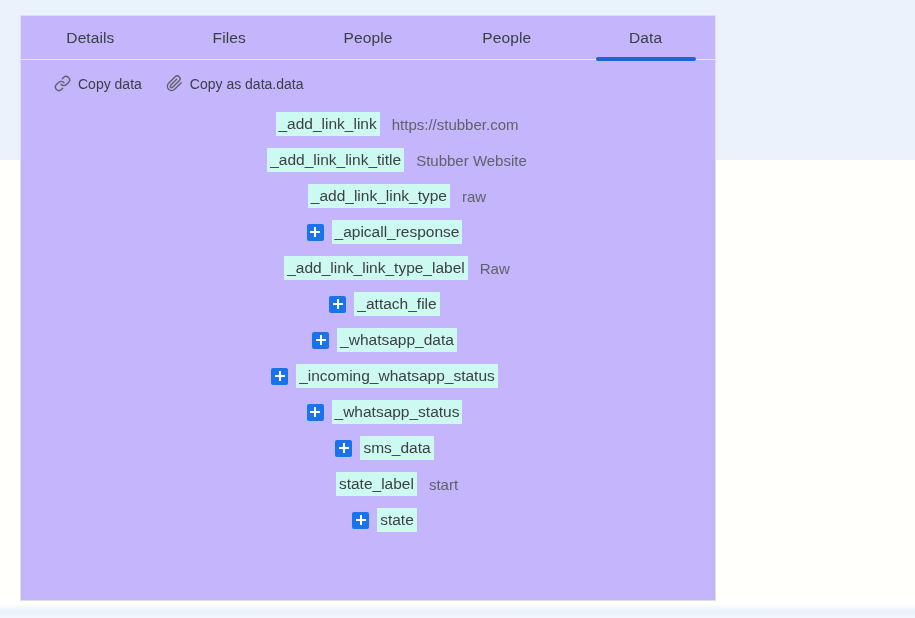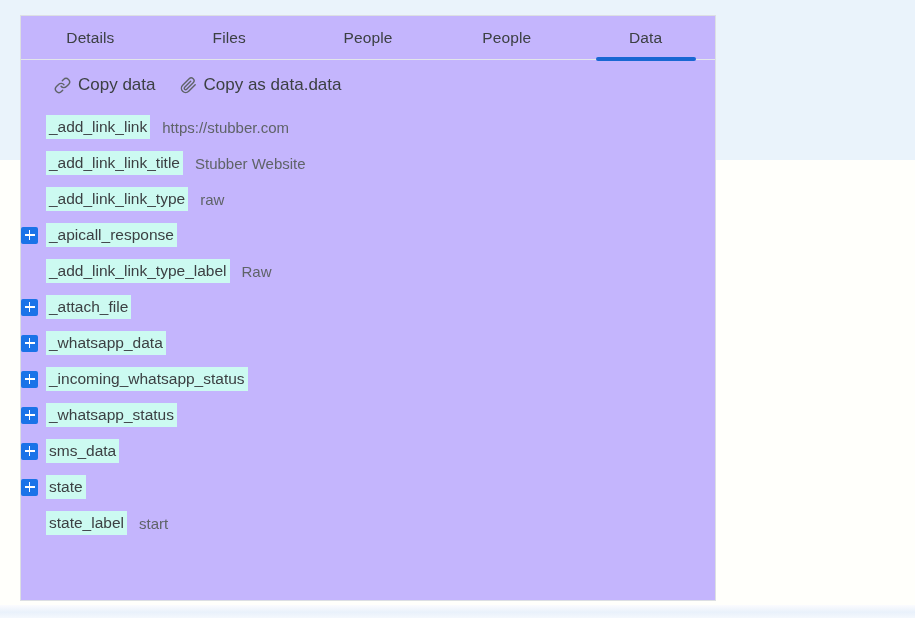--- a/index.html
+++ b/index.html
@@ -70,21 +70,21 @@
     background: transparent;
   }
   .tab.active .underline { background: #1967d2; }
 
   
   .toolbar {
     display: flex;
     align-items: center;
     padding: 15px 0 0 33px;
     gap: 24px;
-    font-size: 17px;
+    font-size: 14px;
   }
   .tool-btn {
     display: inline-flex;
     align-items: center;
     gap: 7px;
     color: #3c4043;
     cursor: pointer;
     user-select: none;
   }
   .tool-btn .ic {
@@ -98,21 +98,23 @@
   .tool-btn .ic svg { display: block; }
 
   
   .tree {
     padding: 14px 0 0 0;
   }
   .row {
     height: 36px;
     display: flex;
     align-items: center;
+    padding-left: 33px;
     box-sizing: border-box;
+    justify-content: center;
   }
   .expander {
     width: 17px; height: 17px;
     flex: none;
     background: #1a73e8;
     border-radius: 2px;
     margin-right: 8px;
     position: relative;
     cursor: pointer;
   }
@@ -241,23 +243,23 @@
       </div>
       <div class="row">
         <div class="expander"></div>
         <span class="key">_whatsapp_status</span>
       </div>
       <div class="row">
         <div class="expander"></div>
         <span class="key">sms_data</span>
       </div>
       <div class="row">
-        <div class="expander"></div>
-        <span class="key">state</span>
-      </div>
-      <div class="row">
         <div class="expander-spacer"></div>
         <span class="key">state_label</span>
         <span class="val">start</span>
       </div>
+      <div class="row">
+        <div class="expander"></div>
+        <span class="key">state</span>
+      </div>
     </div>
 
 </div>
 
 </body></html>

